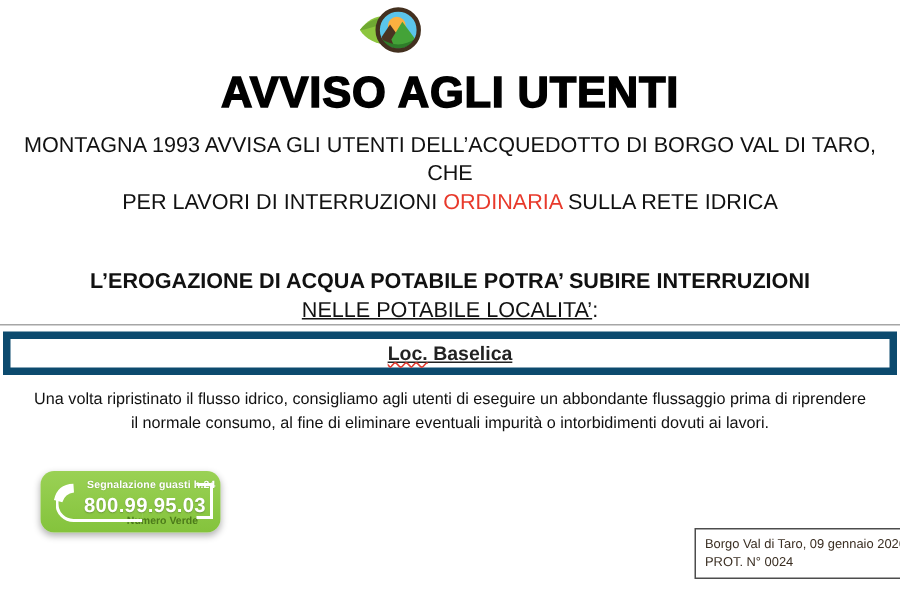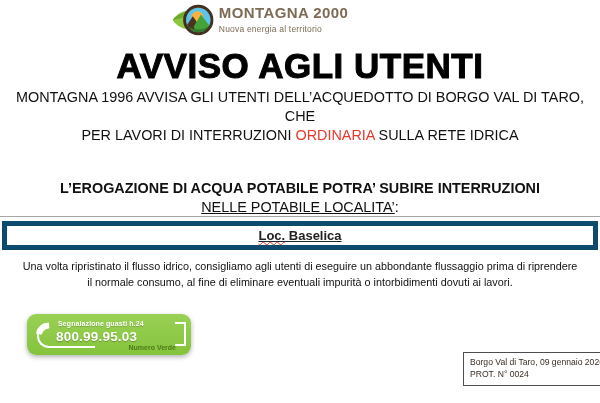--- a/index.html
+++ b/index.html
@@ -9,41 +9,41 @@
   }
   
   .logo{position:absolute;top:2px;left:calc(50% - 40px);transform:translateX(-50%);
         display:flex;align-items:flex-start;gap:5px;}
   .logo-icon{width:42px;height:36px;flex:0 0 auto;}
   .logo-text{display:flex;flex-direction:column;padding-top:3px;}
   .logo-name{font-size:15px;font-weight:bold;letter-spacing:.4px;color:#7d6a55;line-height:16px;}
   .logo-tagline{font-size:8.5px;color:#7d6a55;margin-top:3px;letter-spacing:.2px;}
   
   .title{position:absolute;top:46px;left:0;right:0;text-align:center;
-         font-size:35px;font-weight:900;letter-spacing:.5px;color:#000;
+         font-size:29px;font-weight:900;letter-spacing:.5px;color:#000;
          -webkit-text-stroke:1px #000;}
   
   .notice{position:absolute;top:88px;left:0;right:0;text-align:center;
           font-size:14.4px;line-height:19.2px;color:#111;}
   .red{font-weight:normal;margin-top:35px;}
   .bold-line{font-weight:bold;margin-top:33px;}
   .uline{text-decoration:underline;}
   
   .divider{position:absolute;top:216px;left:0;right:0;border-top:1.4px solid #a6a6a6;}
   .loc-box{position:absolute;top:221px;left:2px;right:2px;height:19px;
            border:5px solid #0c4a6e;display:flex;align-items:center;justify-content:center;}
   .loc-text{font-size:13px;font-weight:bold;text-decoration:underline;color:#222;}
   .spell{text-decoration:underline wavy #e03a2f;text-decoration-thickness:1px;}
   
   .advisory{position:absolute;top:259px;left:20px;right:20px;text-align:center;
             font-size:10.8px;line-height:15.5px;color:#111;}
   
   .badge{position:absolute;left:27px;top:314px;width:120px;height:41px;
          background:linear-gradient(180deg,#9ad155 0%,#84c33c 100%);
-         border-radius:9px;box-shadow:0 2px 5px rgba(0,0,0,.3);color:#fff;padding-left:44px;}
+         border-radius:9px;box-shadow:0 2px 5px rgba(0,0,0,.3);color:#fff;}
   .badge-phone{position:absolute;left:5px;top:7px;width:22px;height:22px;}
   .badge-label{position:absolute;left:31px;top:6px;font-size:7px;font-weight:bold;
                letter-spacing:.1px;white-space:nowrap;text-shadow:0 .5px 1px rgba(0,0,0,.2);}
   .badge-number{position:absolute;left:29px;top:15px;font-size:13.5px;font-weight:bold;
                 letter-spacing:.2px;white-space:nowrap;text-shadow:0 1px 1px rgba(0,0,0,.25);}
   .badge-sub{position:absolute;right:15px;bottom:4px;font-size:7px;font-weight:bold;
              color:#4c7a1a;white-space:nowrap;}
   .badge-bracket{position:absolute;right:5px;top:8px;bottom:9px;width:9px;
                  border-top:2px solid #fff;border-right:2px solid #fff;border-bottom:2px solid #fff;}
   .badge-curve{position:absolute;left:10px;bottom:7px;width:56px;height:13px;
@@ -63,30 +63,26 @@
     <svg class="logo-icon" viewBox="0 0 46 38">
       <path d="M1 19 C8 9 18 7 27 10 L27 29 C16 31 6 27 1 19 Z" fill="#8dc63f"></path>
       <path d="M1 19 C10 18 18 14 27 10 C18 9 7 11 1 19 Z" fill="#6fa832"></path>
       <circle cx="29" cy="19" r="13.8" fill="#5bc5ea"></circle>
       <circle cx="28" cy="16" r="6.6" fill="#fbb040"></circle>
       <path d="M17 24 L23 15 L28 22 L27 31 L18 29 Z" fill="#4a3321"></path>
       <path d="M24 26 L32 13 L41 25 L38 30 L26 31 Z" fill="#44a338"></path>
       <path d="M16 25 Q29 34 42 25 Q38 32 29 32.6 Q20 32 16 25 Z" fill="#2f7d2a"></path>
       <circle cx="29" cy="19" r="15" fill="none" stroke="#43301f" stroke-width="3.2"></circle>
     </svg>
-    <div class="logo-text">
-      <span class="logo-name">MONTAGNA 2000</span>
-      <span class="logo-tagline">Nuova energia al territorio</span>
-    </div>
   </div>
 
   <div class="title">AVVISO AGLI UTENTI</div>
 
   <div class="notice">
-    <div>MONTAGNA 1996 AVVISA GLI UTENTI DELL’ACQUEDOTTO DI BORGO VAL DI TARO, CHE</div>
+    <div>MONTAGNA 1993 AVVISA GLI UTENTI DELL’ACQUEDOTTO DI BORGO VAL DI TARO, CHE</div>
     <div><span>PER LAVORI DI INTERRUZIONI </span><span class="red" style="color:#e8392b">ORDINARIA</span><span> SULLA RETE IDRICA</span></div>
     <div class="bold-line">L’EROGAZIONE DI ACQUA POTABILE POTRA’ SUBIRE INTERRUZIONI</div>
     <div><span class="uline">NELLE POTABILE LOCALITA’</span><span>:</span></div>
   </div>
 
   <div class="divider"></div>
   <div class="loc-box">
     <span class="loc-text"><span class="spell">Loc.</span><span> Baselica</span></span>
   </div>
 

